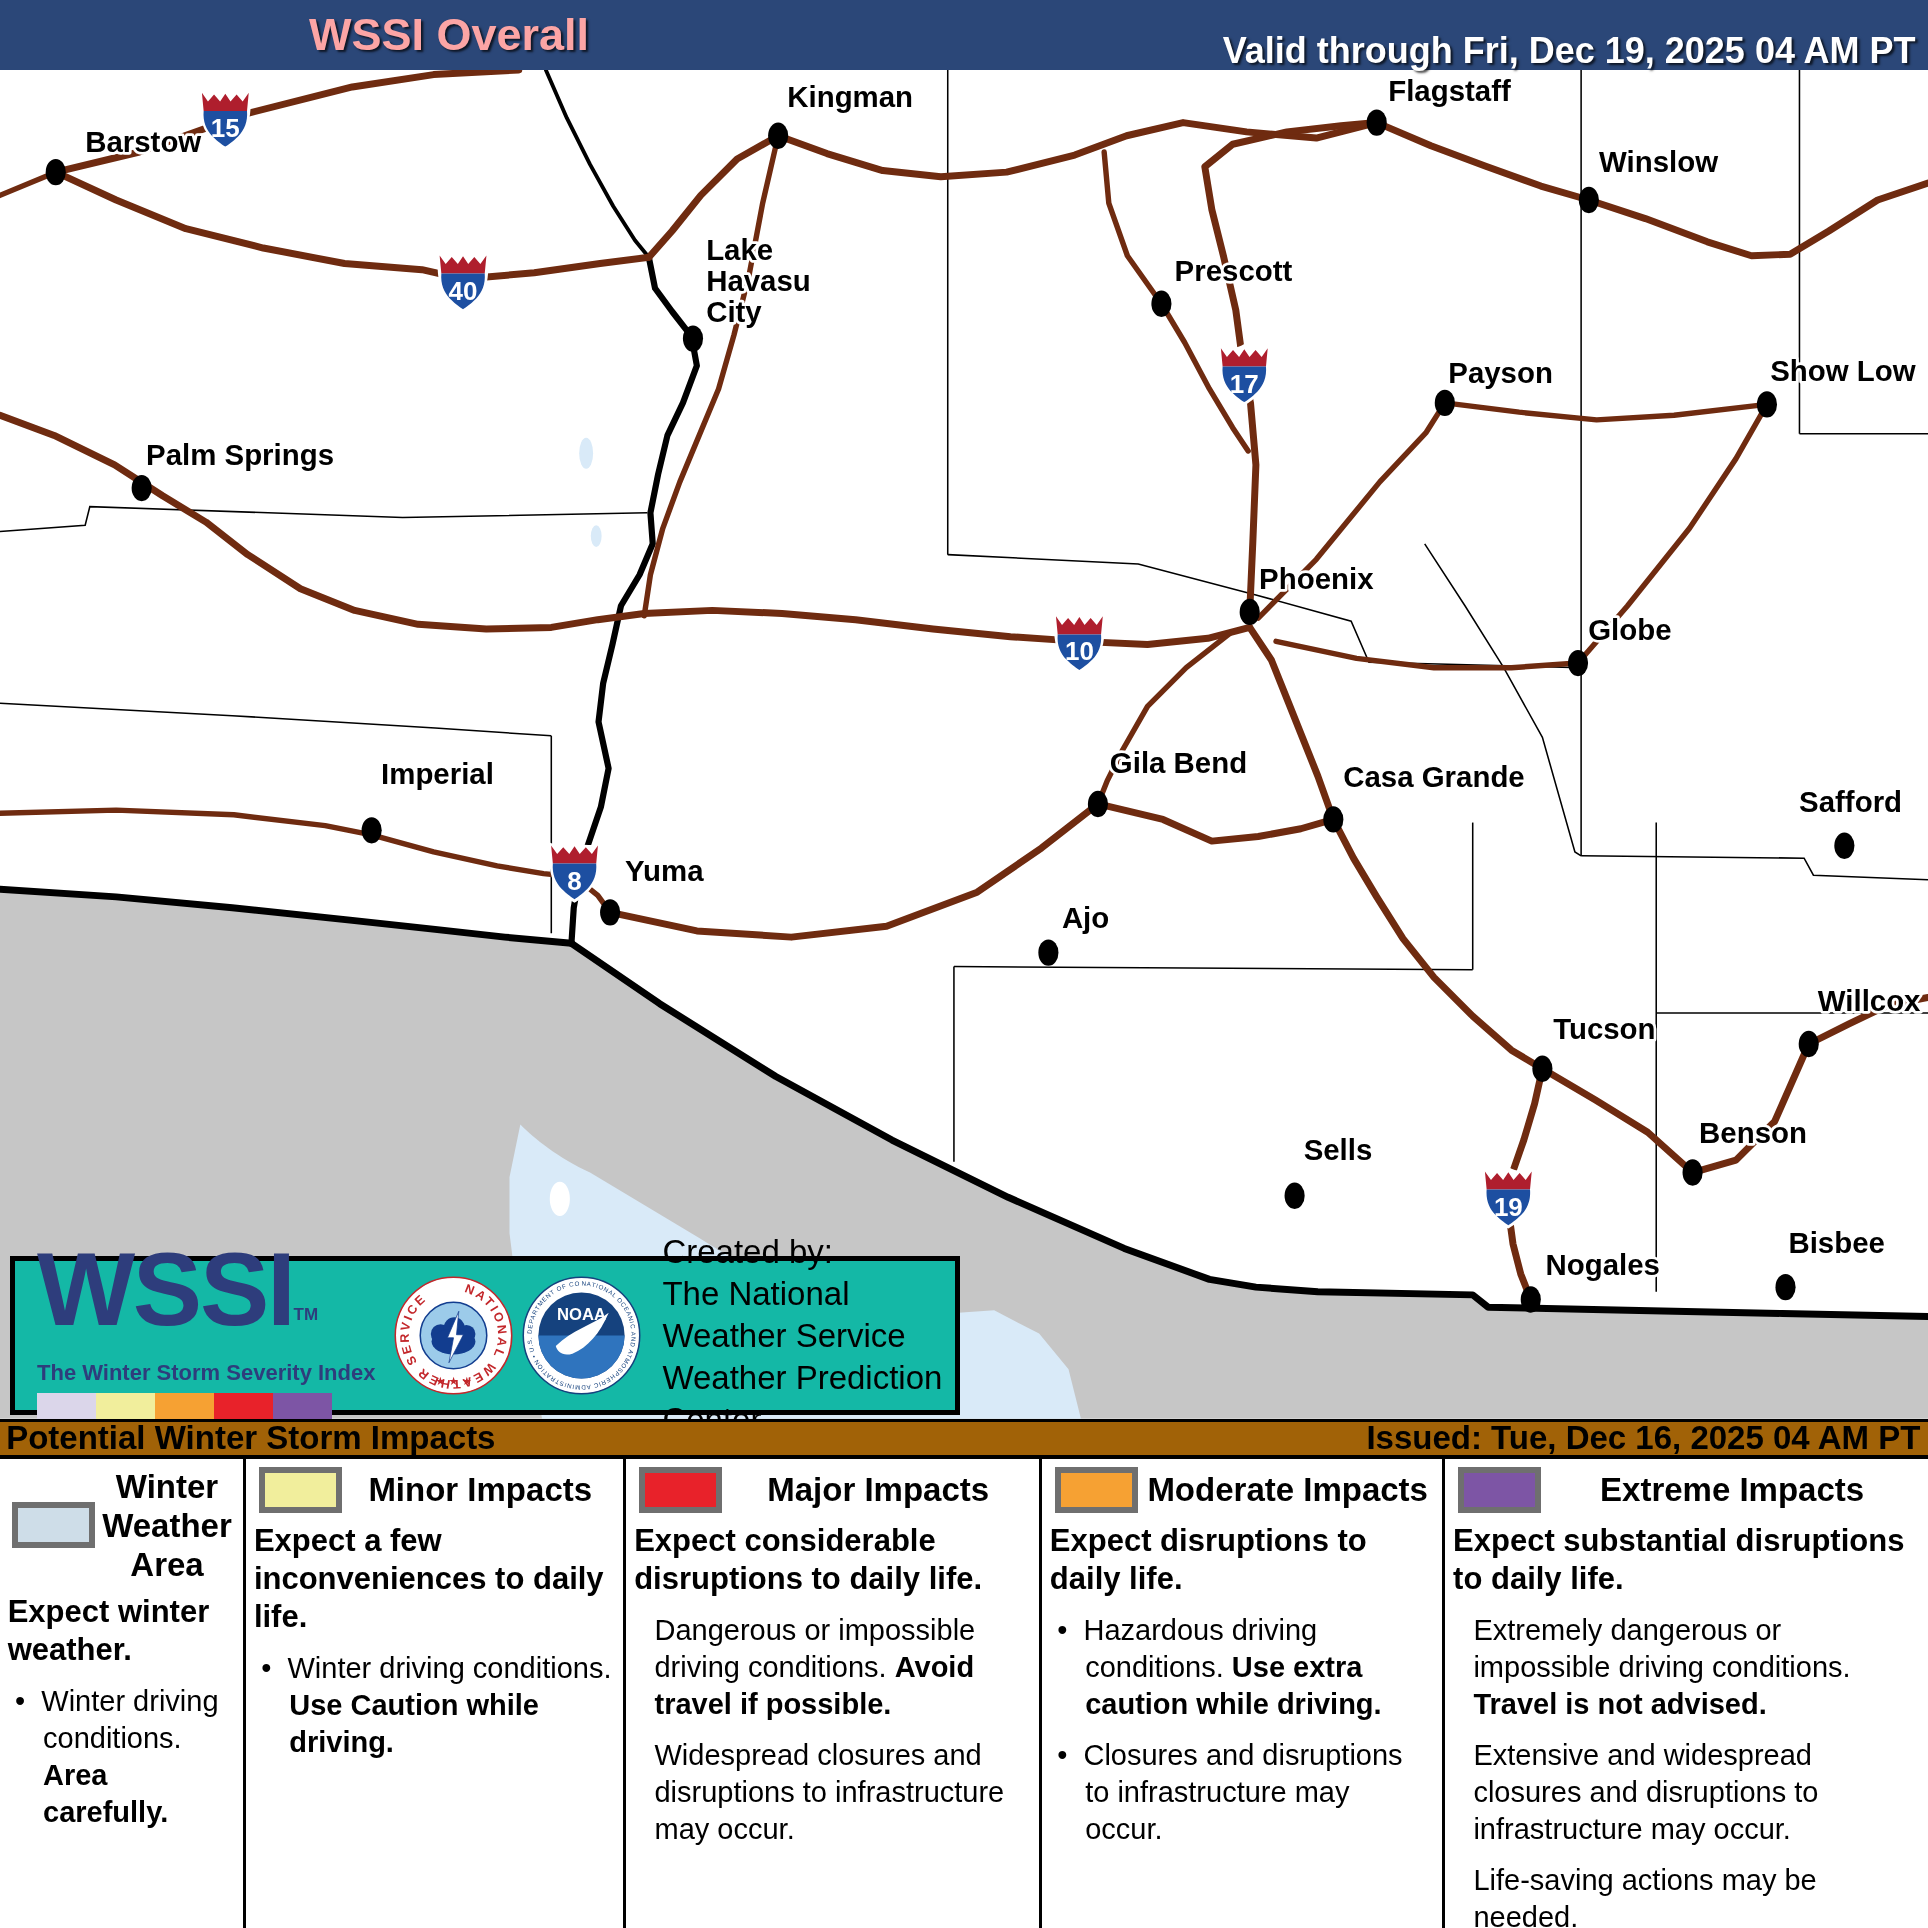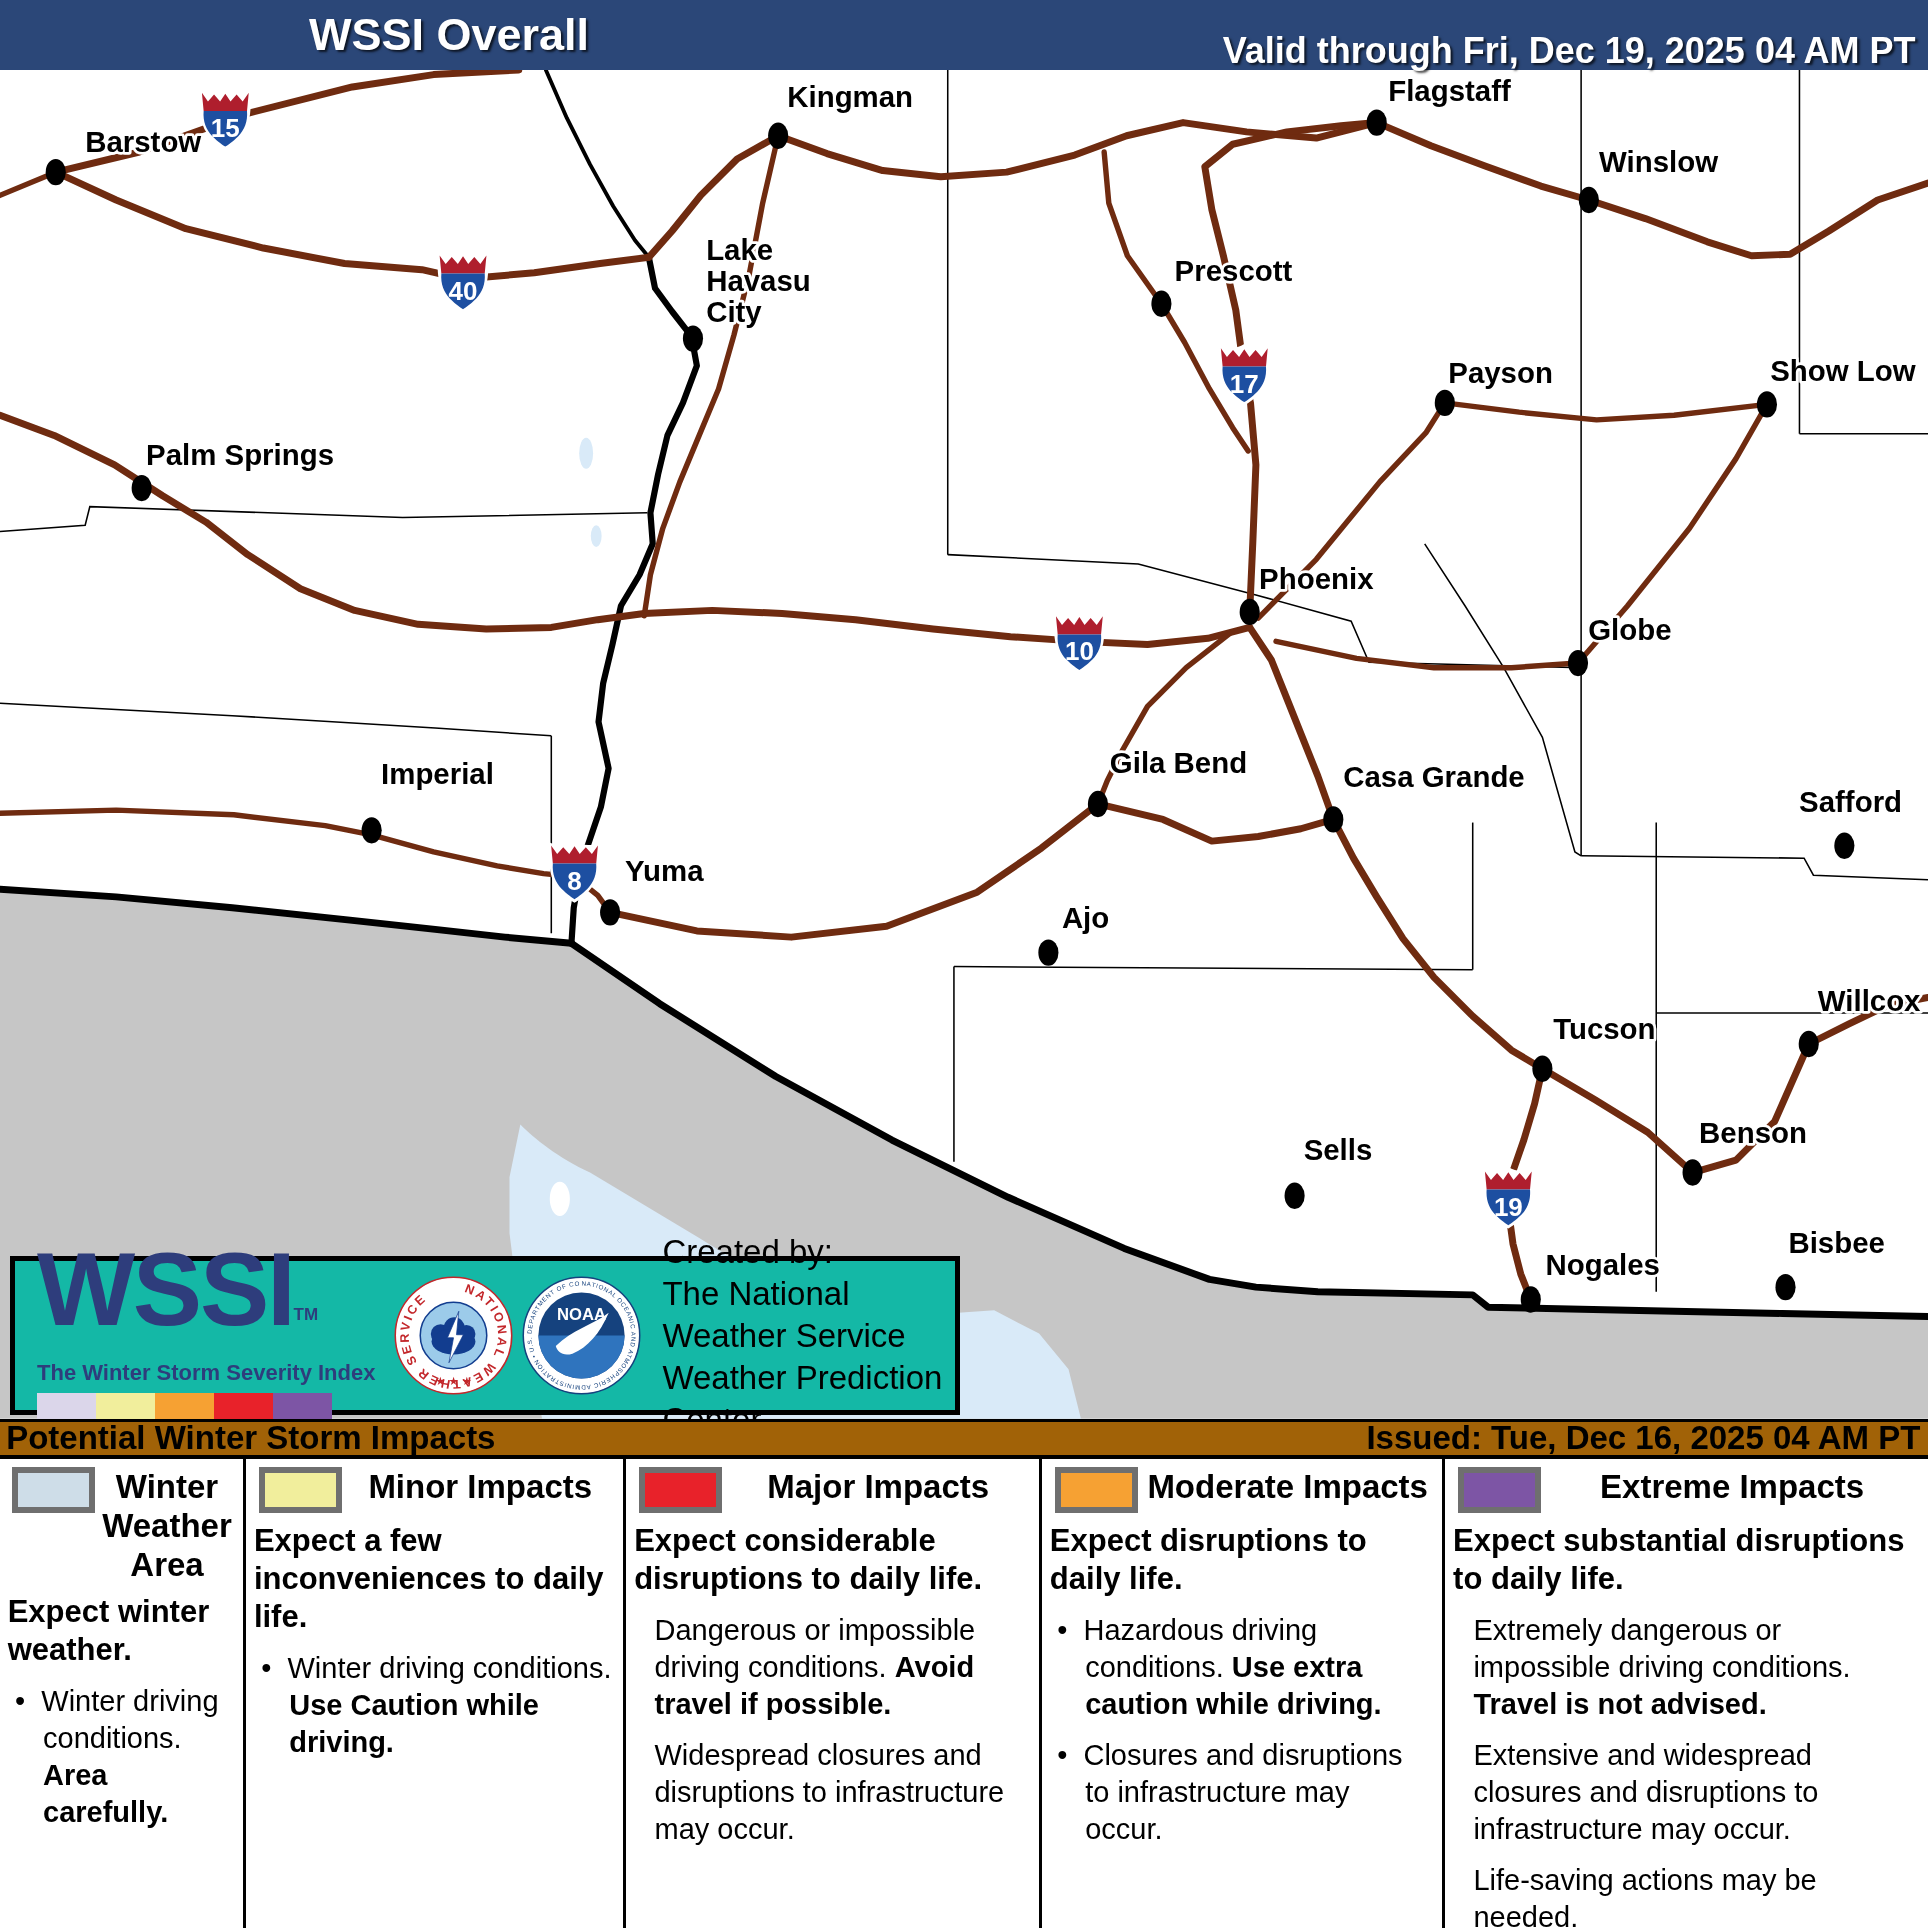--- a/index.html
+++ b/index.html
@@ -2,21 +2,21 @@
 <html style="font-size:12.4px"><head>
 <meta charset="utf-8">
 <style>
   html,body{margin:0;padding:0;background:#fff;}
   body{width:1928px;height:1928px;overflow:hidden;font-family:"Liberation Sans",sans-serif;}
   #app{position:relative;width:1928px;height:1928px;background:#fff;outline:1.5px solid #000;}
 
   
   .header{position:absolute;top:0;left:0;width:1928px;height:70px;background:#2B4778;z-index:30;}
   .header .title{position:absolute;left:0;top:0;width:898px;height:70px;line-height:70px;
-    text-align:center;color:#ffffff;font-size:45px;font-weight:bold;
+    text-align:center;color:#fca5a5;font-size:45px;font-weight:bold;
     text-shadow:2.3px 2.3px 2.3px rgba(0,0,0,.7);}
   .header .valid{position:absolute;right:12.4px;top:16px;height:70px;line-height:70px;color:#fff;
     font-size:36px;font-weight:bold;text-shadow:2.3px 2.3px 2.3px rgba(0,0,0,.7);}
 
   
   #map{position:absolute;top:0;left:0;z-index:1;background:#fff;}
 
   
   .logo-box{position:absolute;left:10px;top:1256px;width:940px;height:149px;background:#14b8a6;
     border:5.4px solid #000;z-index:20;display:flex;align-items:center;box-sizing:content-box;}
@@ -34,21 +34,21 @@
     border-top:3.9px solid #000;border-bottom:3.1px solid #000;box-sizing:border-box;z-index:25;}
   .impact-bar .left{position:absolute;left:6.2px;top:0;line-height:32px;font-size:33px;font-weight:bold;color:#000;}
   .impact-bar .center{position:absolute;left:50%;transform:translateX(-58%);top:0;line-height:32px;font-size:31px;color:#000;}
   .impact-bar .right{position:absolute;right:7.7px;top:0;line-height:32px;font-size:33px;font-weight:bold;color:#000;}
 
   
   .legend{position:absolute;top:1457px;left:0;width:1928px;height:471px;background:#fff;
     display:flex;z-index:25;box-sizing:border-box;border-top:2.3px solid #000;overflow:hidden;}
   .leg-col{position:relative;border-right:3.1px solid #000;box-sizing:border-box;overflow:hidden;}
   .leg-col:last-child{border-right:none;}
-  .leg-head{display:flex;align-items:flex-start;padding:7.7px 4.6px 0 12.4px;}
+  .leg-head{display:flex;align-items:center;padding:7.7px 4.6px 0 12.4px;}
   .leg-swatch{width:71px;height:34px;border:6.2px solid #6F6F6F;flex:none;}
   .leg-title{flex:1;text-align:center;font-weight:bold;font-size:33px;line-height:39px;padding:0 3.1px;}
   .leg-intro{font-weight:bold;font-size:31px;line-height:38px;padding:9.3px 6.2px 0 7.7px;}
   .leg-item{font-size:29px;line-height:37px;margin-top:14px;padding-right:7.7px;}
   .leg-item.bulleted{padding-left:43px;text-indent:-28px;}
   .leg-item.plain{padding-left:28px;}
   .leg-col.c3 .leg-intro{max-width:325px;}
 </style>
 </head>
 <body>

